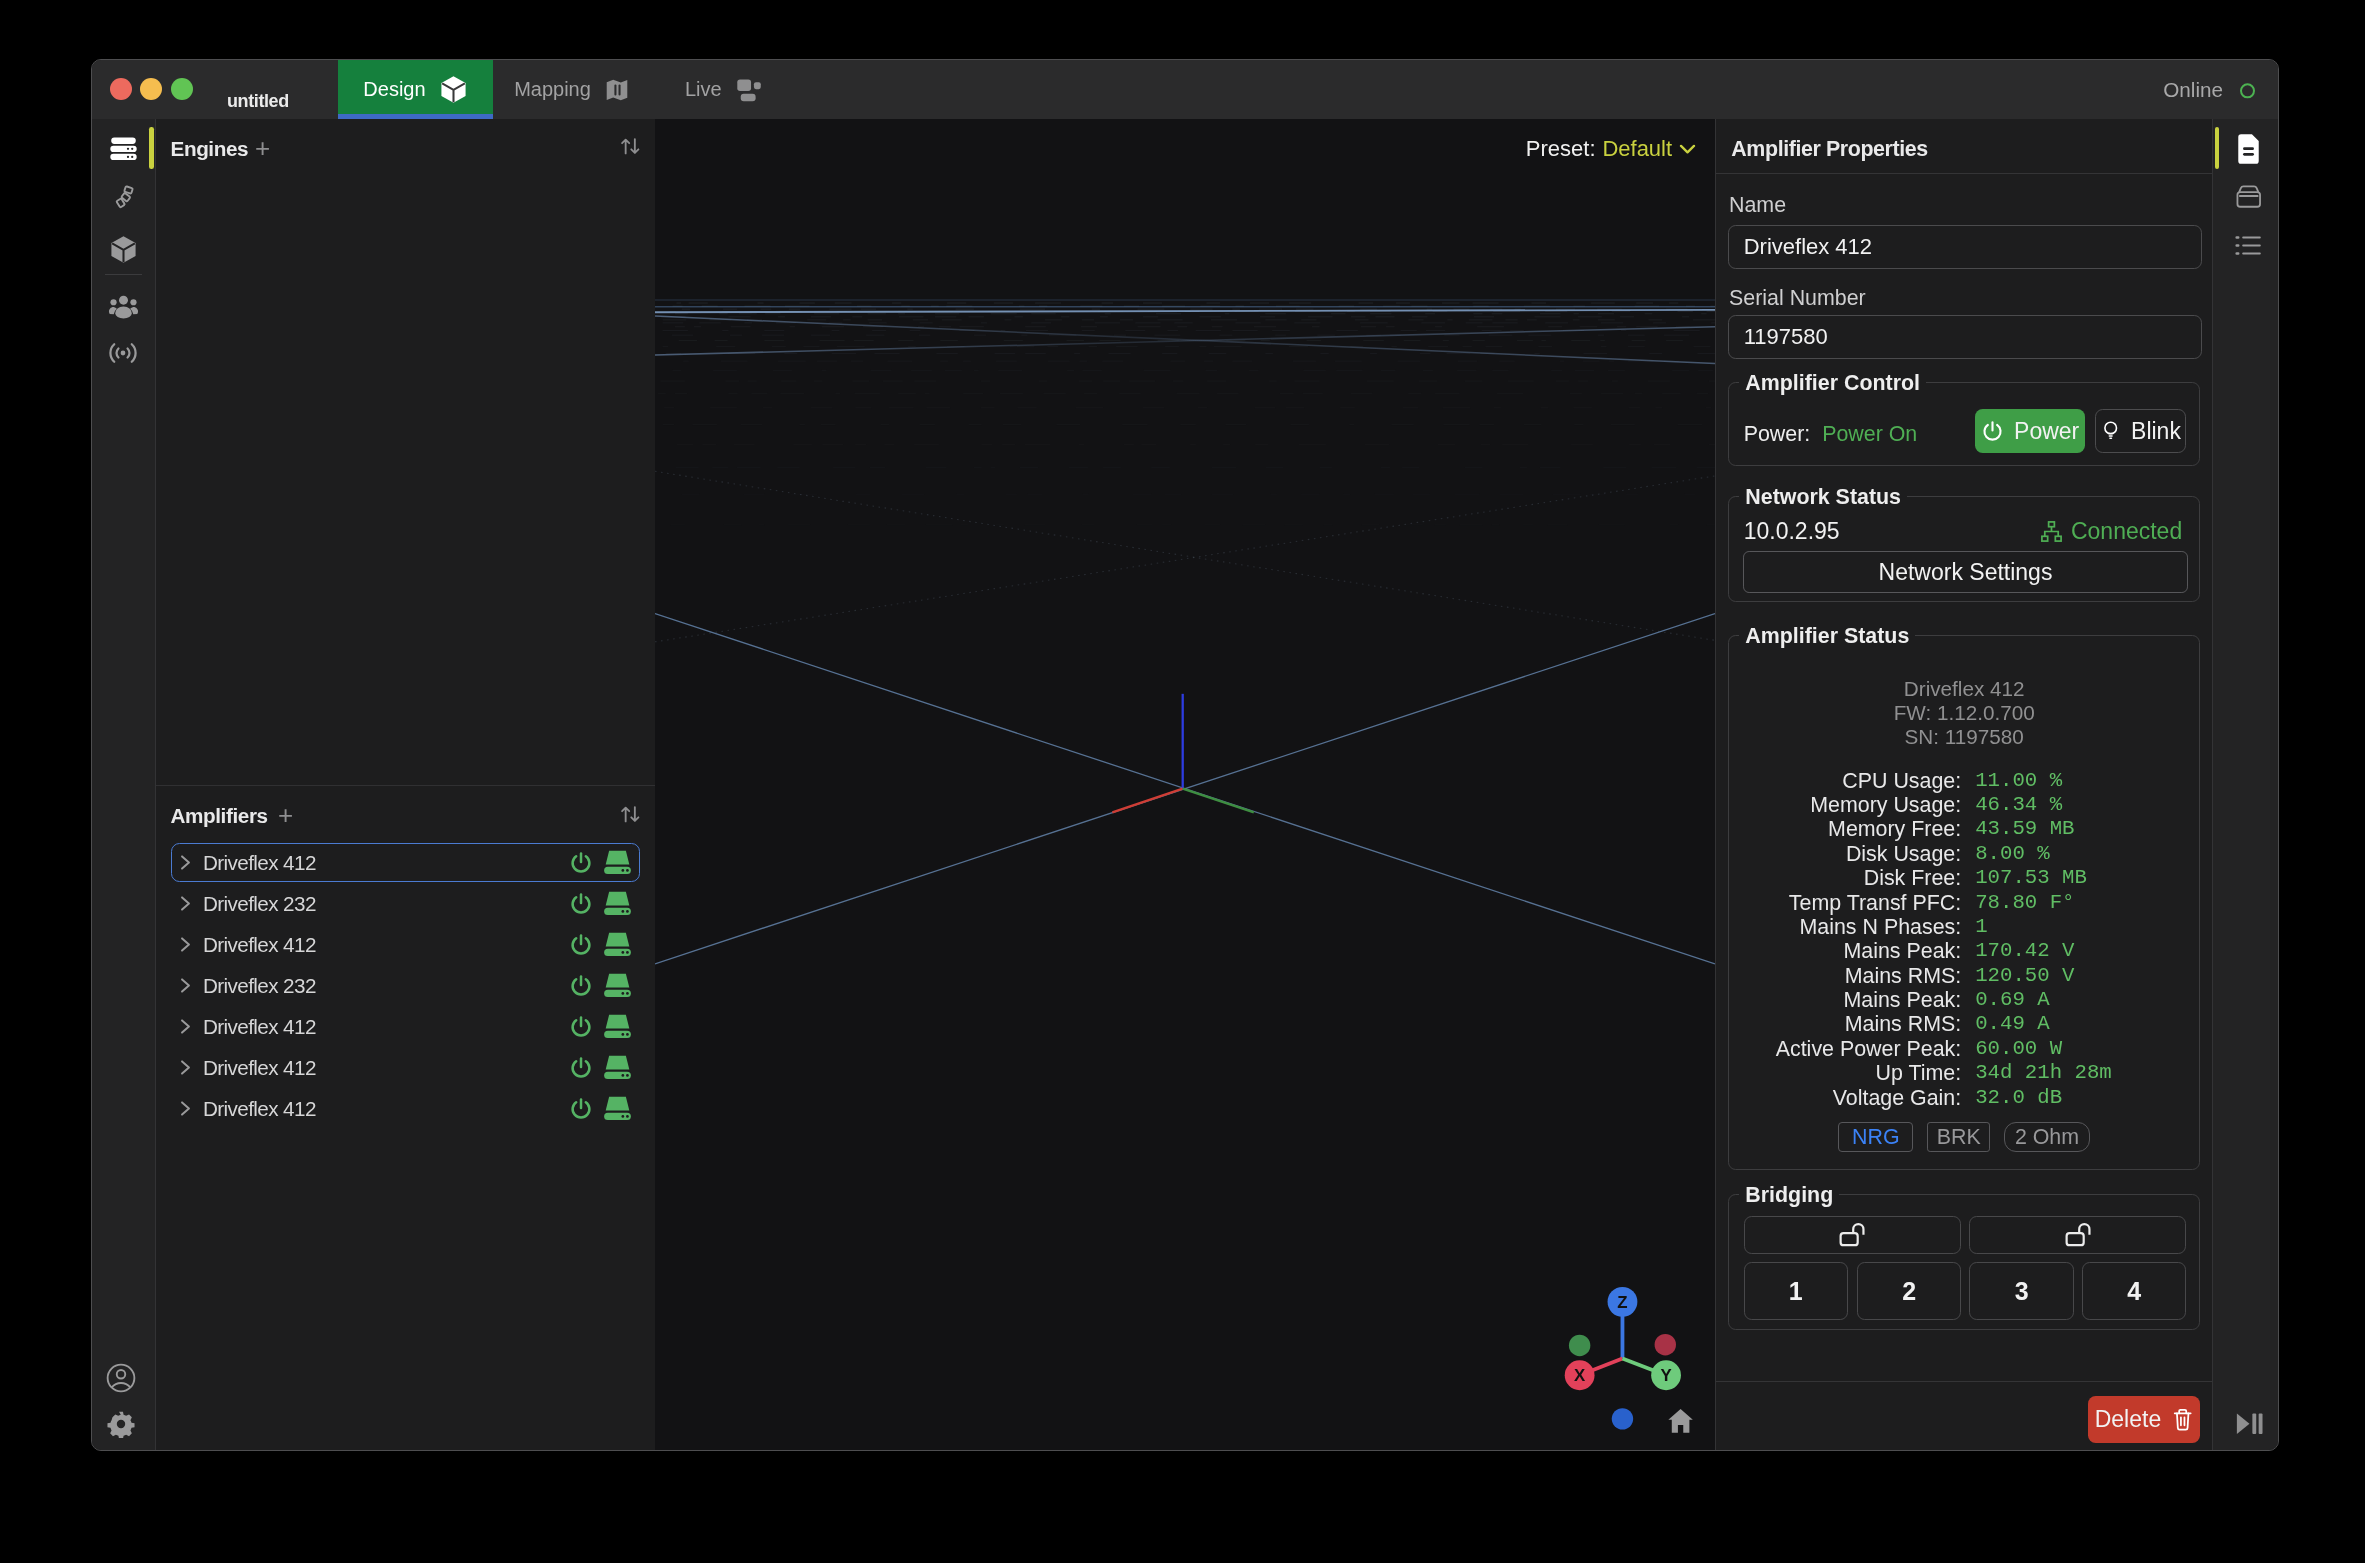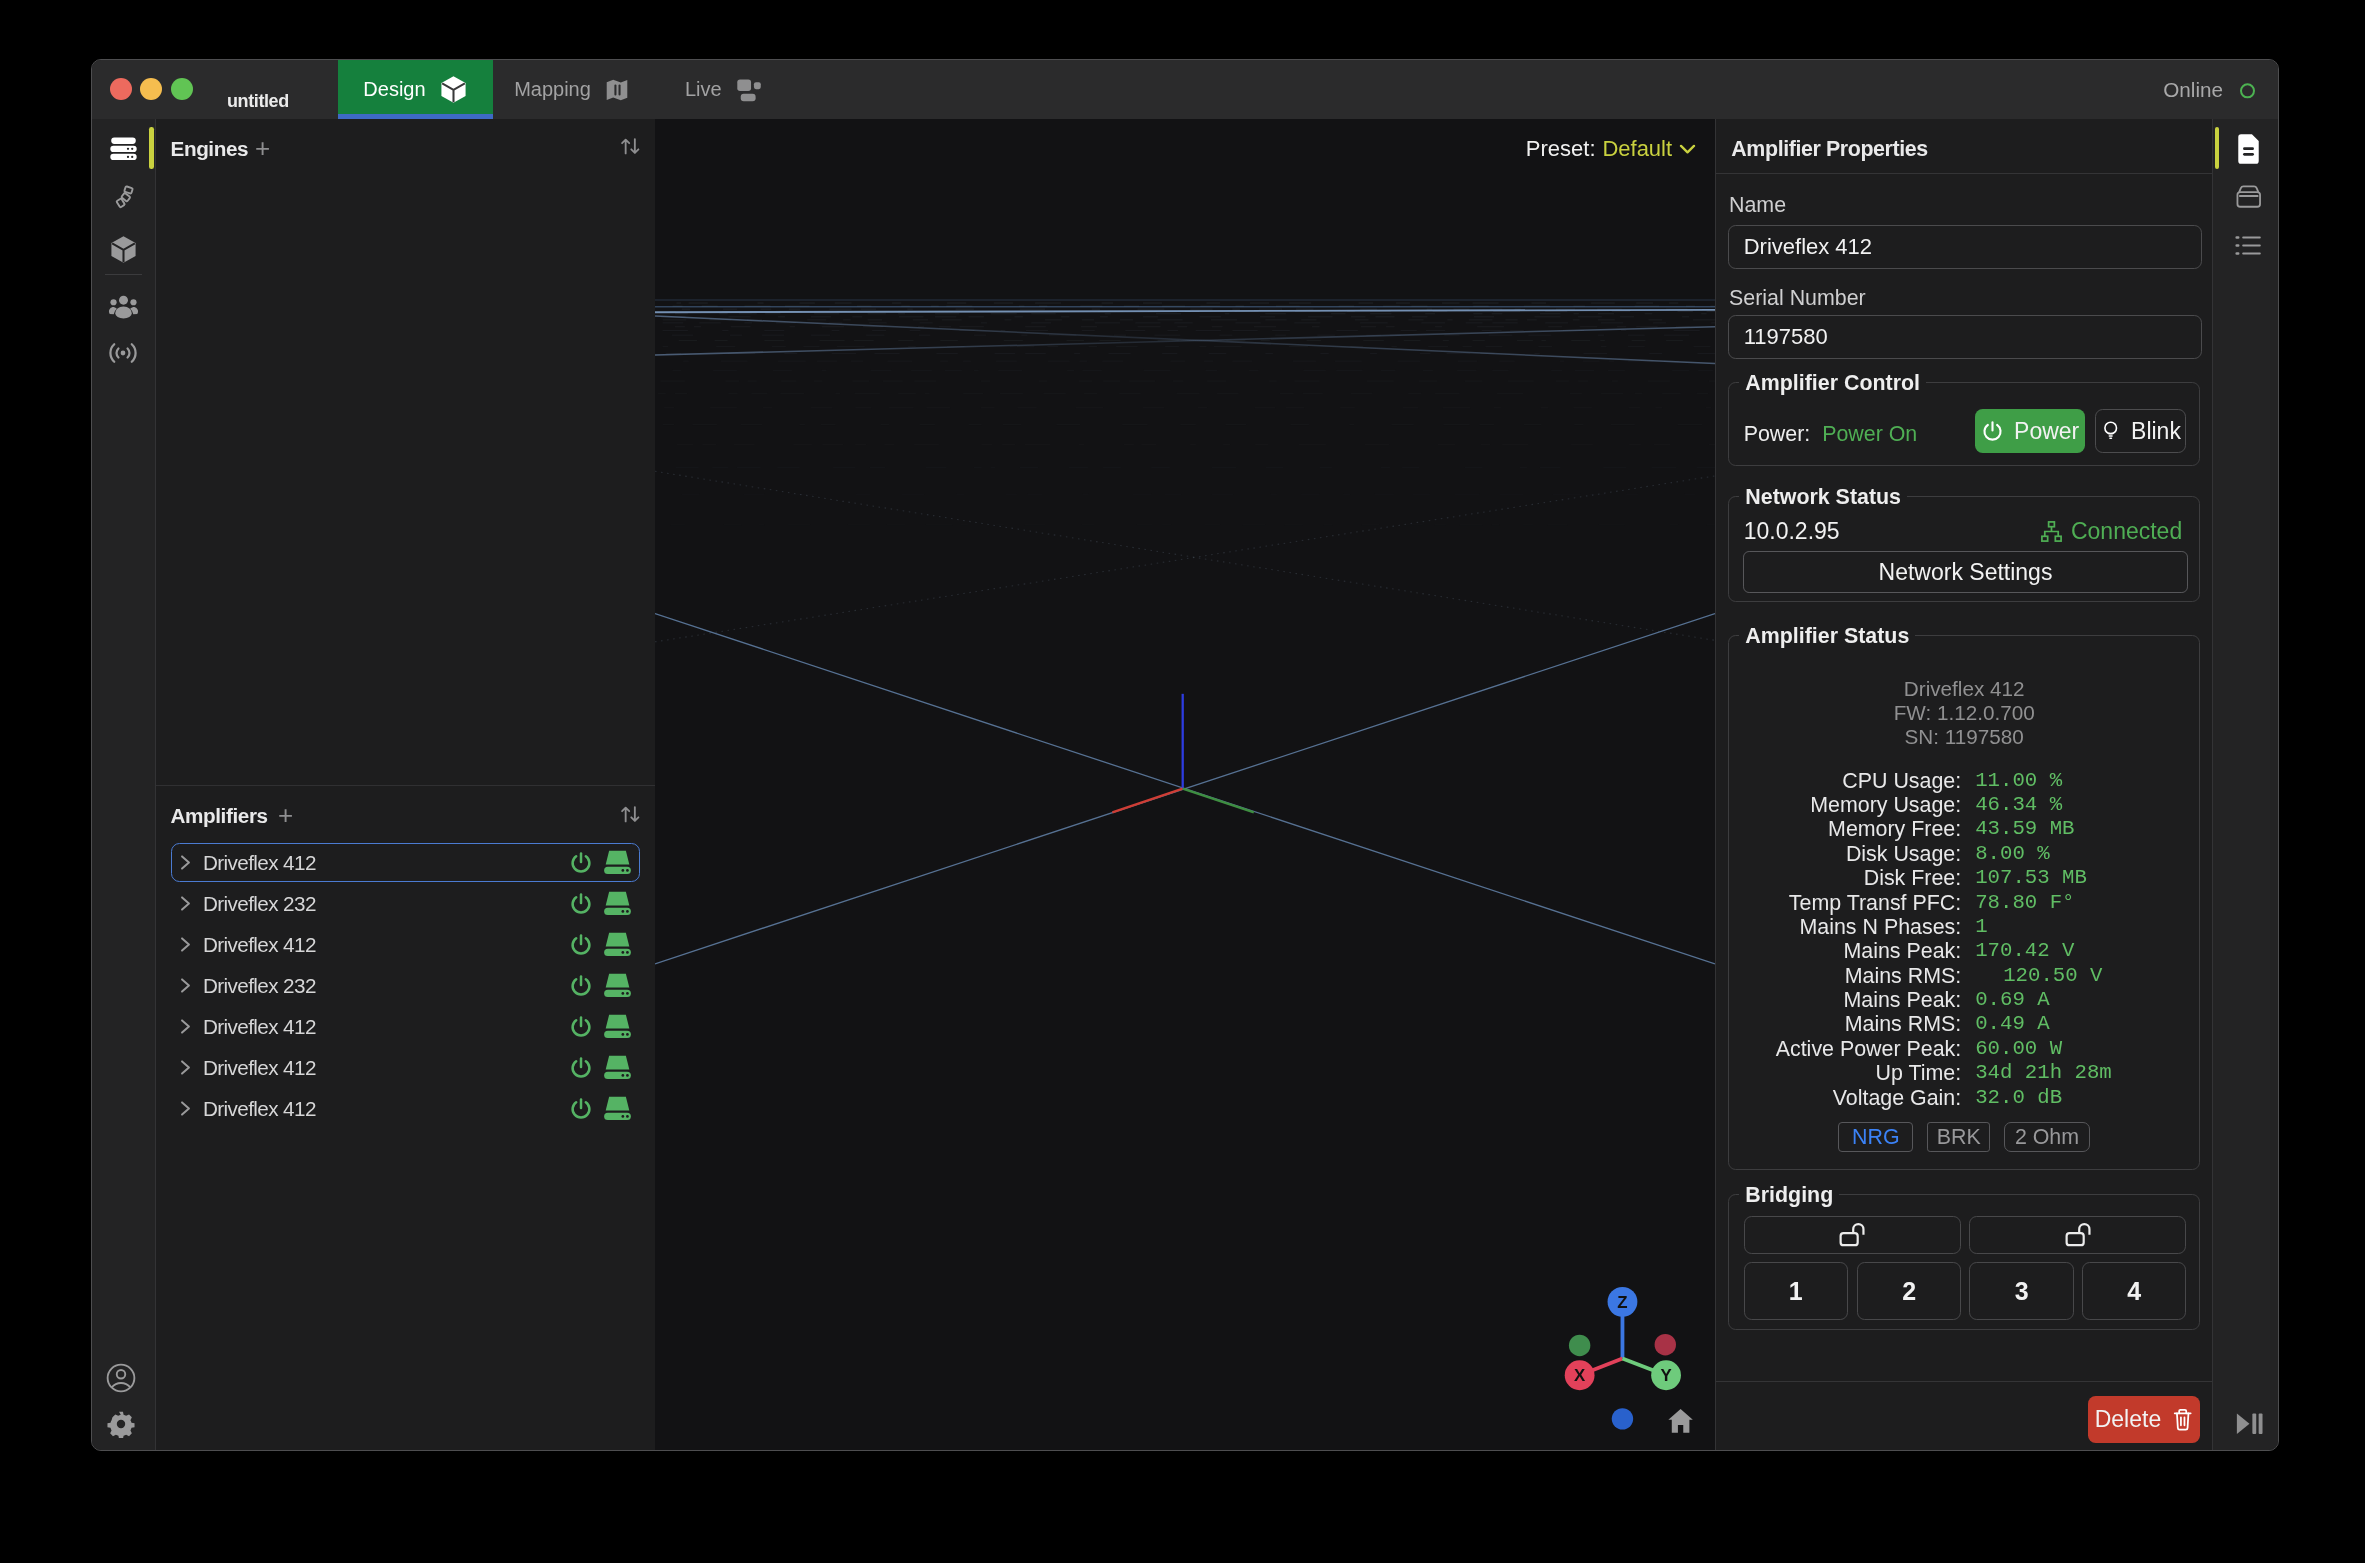--- a/index.html
+++ b/index.html
@@ -406,21 +406,21 @@
             <div style="position:absolute; top:279px; left:0; width:100%; height:24.5px;">
               <span style="position:absolute; right:238px; color:#e8e8e9; font-size:21.4px; line-height:24.5px;margin-left:32px;">Mains N Phases:</span>
               <span style="position:absolute; left:246px; color:#60bd64; font-size:20.7px; font-family:'Liberation Mono', monospace; line-height:24.5px;">1</span>
             </div>
             <div style="position:absolute; top:303px; left:0; width:100%; height:24.5px;">
               <span style="position:absolute; right:238px; color:#e8e8e9; font-size:21.4px; line-height:24.5px;">Mains Peak:</span>
               <span style="position:absolute; left:246px; color:#60bd64; font-size:20.7px; font-family:'Liberation Mono', monospace; line-height:24.5px;">170.42 V</span>
             </div>
             <div style="position:absolute; top:328px; left:0; width:100%; height:24.5px;">
               <span style="position:absolute; right:238px; color:#e8e8e9; font-size:21.4px; line-height:24.5px;">Mains RMS:</span>
-              <span style="position:absolute; left:246px; color:#60bd64; font-size:20.7px; font-family:'Liberation Mono', monospace; line-height:24.5px;margin-left:28px;">120.50 V</span>
+              <span style="position:absolute; left:246px; color:#60bd64; font-size:20.7px; font-family:'Liberation Mono', monospace; line-height:24.5px;">120.50 V</span>
             </div>
             <div style="position:absolute; top:352px; left:0; width:100%; height:24.5px;">
               <span style="position:absolute; right:238px; color:#e8e8e9; font-size:21.4px; line-height:24.5px;">Mains Peak:</span>
               <span style="position:absolute; left:246px; color:#60bd64; font-size:20.7px; font-family:'Liberation Mono', monospace; line-height:24.5px;">0.69 A</span>
             </div>
             <div style="position:absolute; top:376px; left:0; width:100%; height:24.5px;">
               <span style="position:absolute; right:238px; color:#e8e8e9; font-size:21.4px; line-height:24.5px;">Mains RMS:</span>
               <span style="position:absolute; left:246px; color:#60bd64; font-size:20.7px; font-family:'Liberation Mono', monospace; line-height:24.5px;">0.49 A</span>
             </div>
             <div style="position:absolute; top:401px; left:0; width:100%; height:24.5px;">
@@ -432,21 +432,21 @@
               <span style="position:absolute; left:246px; color:#60bd64; font-size:20.7px; font-family:'Liberation Mono', monospace; line-height:24.5px;">34d 21h 28m</span>
             </div>
             <div style="position:absolute; top:450px; left:0; width:100%; height:24.5px;">
               <span style="position:absolute; right:238px; color:#e8e8e9; font-size:21.4px; line-height:24.5px;">Voltage Gain:</span>
               <span style="position:absolute; left:246px; color:#60bd64; font-size:20.7px; font-family:'Liberation Mono', monospace; line-height:24.5px;">32.0 dB</span>
             </div>
           </div>
         <div id="flags" style="position:absolute; left:0; top:486px; width:100%; display:flex; justify-content:center; gap:13.8px;">
           <div style="border:1.5px solid #57575a; border-radius:4px; color:#3b82f6; font-size:21.4px; width:75px; height:30px; display:flex; align-items:center; justify-content:center;">NRG</div>
           <div style="border:1.5px solid #57575a; border-radius:3.1px; color:#98989a; font-size:21.4px; width:63px; height:30px; display:flex; align-items:center; justify-content:center;">BRK</div>
-          <div style="border:1.5px solid #57575a; border-radius:7px; color:#98989a; font-size:21.4px; width:86px; height:30px; display:flex; align-items:center; justify-content:center;">2 Ohm</div>
+          <div style="border:1.5px solid #57575a; border-radius:12px; color:#98989a; font-size:21.4px; width:86px; height:30px; display:flex; align-items:center; justify-content:center;">2 Ohm</div>
         </div>
       </div>
       <div class="fieldset" style="top:1075px; height:136px;">
         <div class="legend">Bridging</div>
         <div class="btn lockbtn" style="left:14.5px; top:20.7px; width:217px; height:38px; border:1.5px solid #48484a;">
           <svg width="26" height="24.5" viewBox="0 0 32 30" fill="none" stroke="#ececec" stroke-width="2.7">
               <rect x="2" y="13.5" width="21" height="15" rx="3.5"></rect>
               <path d="M17.5 13 V8.8 a6.3 6.3 0 0 1 12.6 0 V15.5"></path>
             </svg>
         </div>

